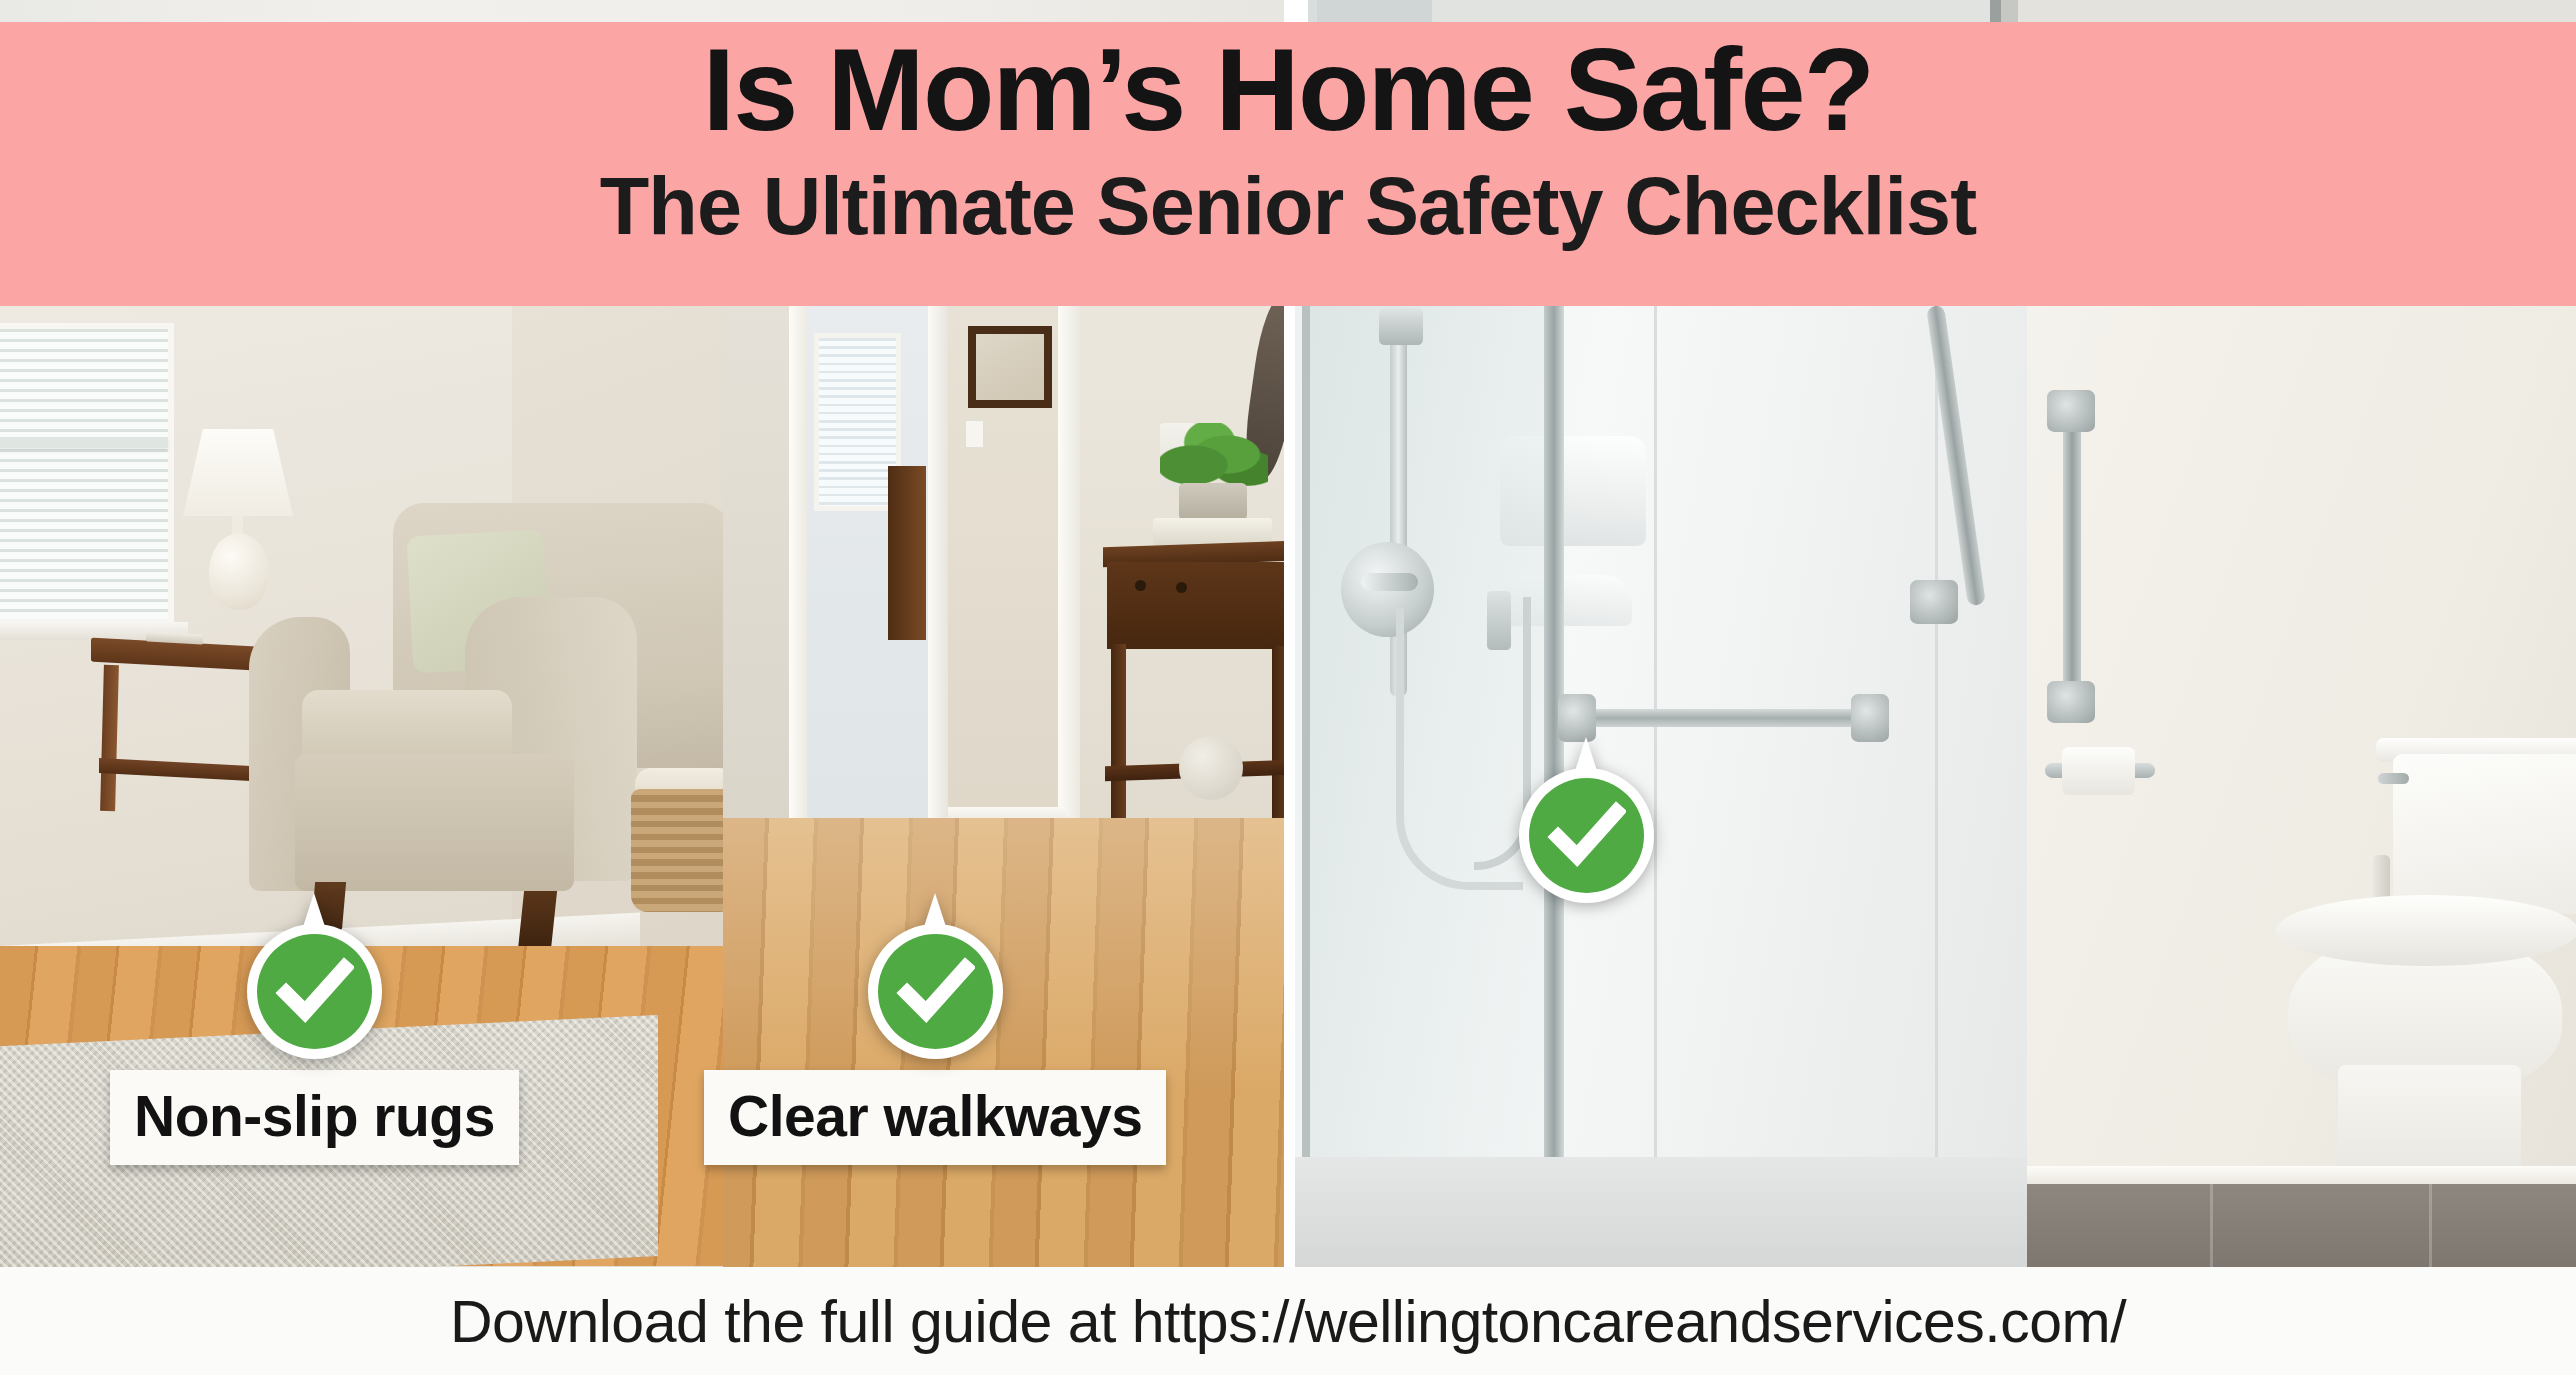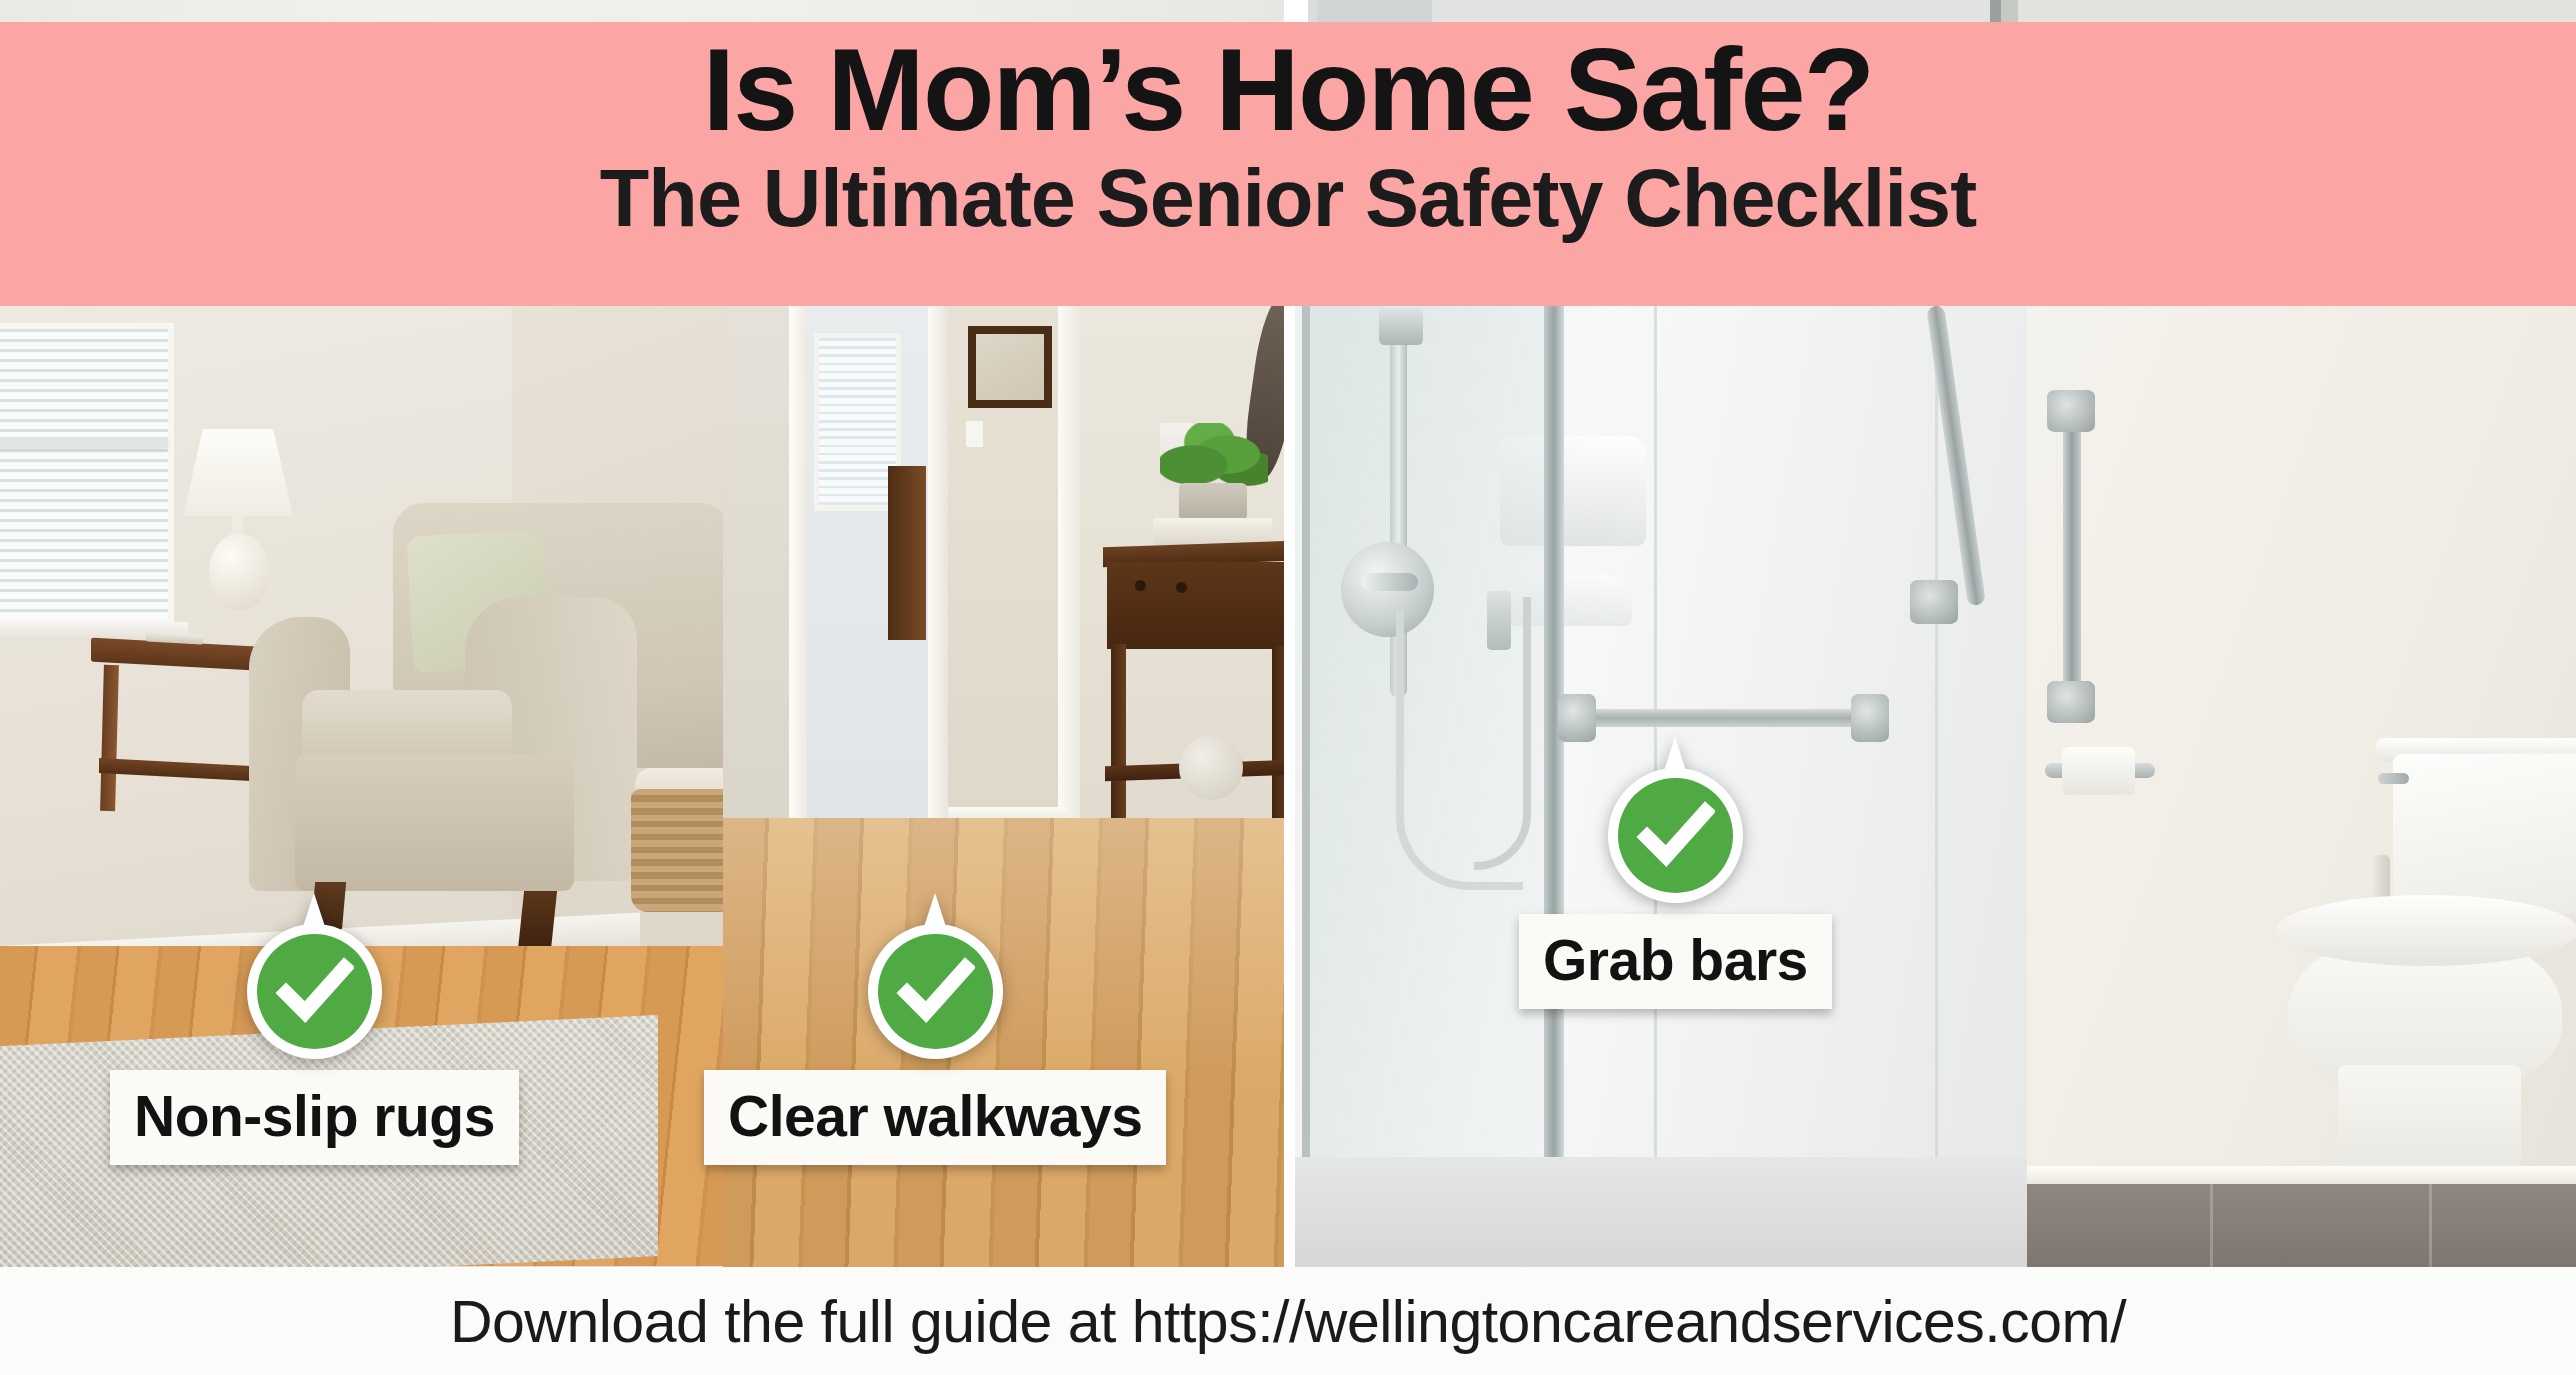--- a/index.html
+++ b/index.html
@@ -59,21 +59,21 @@
     padding-top: 7.3px;
     font-family: "Liberation Sans", sans-serif;
     font-weight: 700;
     font-size: 117px;
     line-height: 1.05;
     letter-spacing: -1.8px;
     color: #141414;
     white-space: nowrap;
   }
   .poster-subtitle {
-    margin: 0;
+    margin: 8px;
     padding-top: 3.7px;
     font-family: "Liberation Sans", sans-serif;
     font-weight: 600;
     font-size: 81px;
     line-height: 1.05;
     letter-spacing: -0.9px;
     color: #1c1c1c;
     white-space: nowrap;
   }
 
@@ -662,21 +662,20 @@
     <div class="marker-inner">
       <div class="badge-wrap">
         <div class="badge-tail"></div>
         <div class="badge-ring"></div>
         <div class="badge-circle">
           <svg class="badge-check" viewBox="0 0 100 100">
             <path d="M14 52 L38 76 L88 20" fill="none" stroke="#ffffff" stroke-width="19" stroke-linecap="square" stroke-linejoin="miter"></path>
           </svg>
         </div>
       </div>
-      <div class="marker-label">Grab bars</div>
     </div>
   </div>
 
   <div class="footer-band">
     <div class="footer-text">Download the full guide at https://wellingtoncareandservices.com/</div>
   </div>
 
 </div>
 
 

